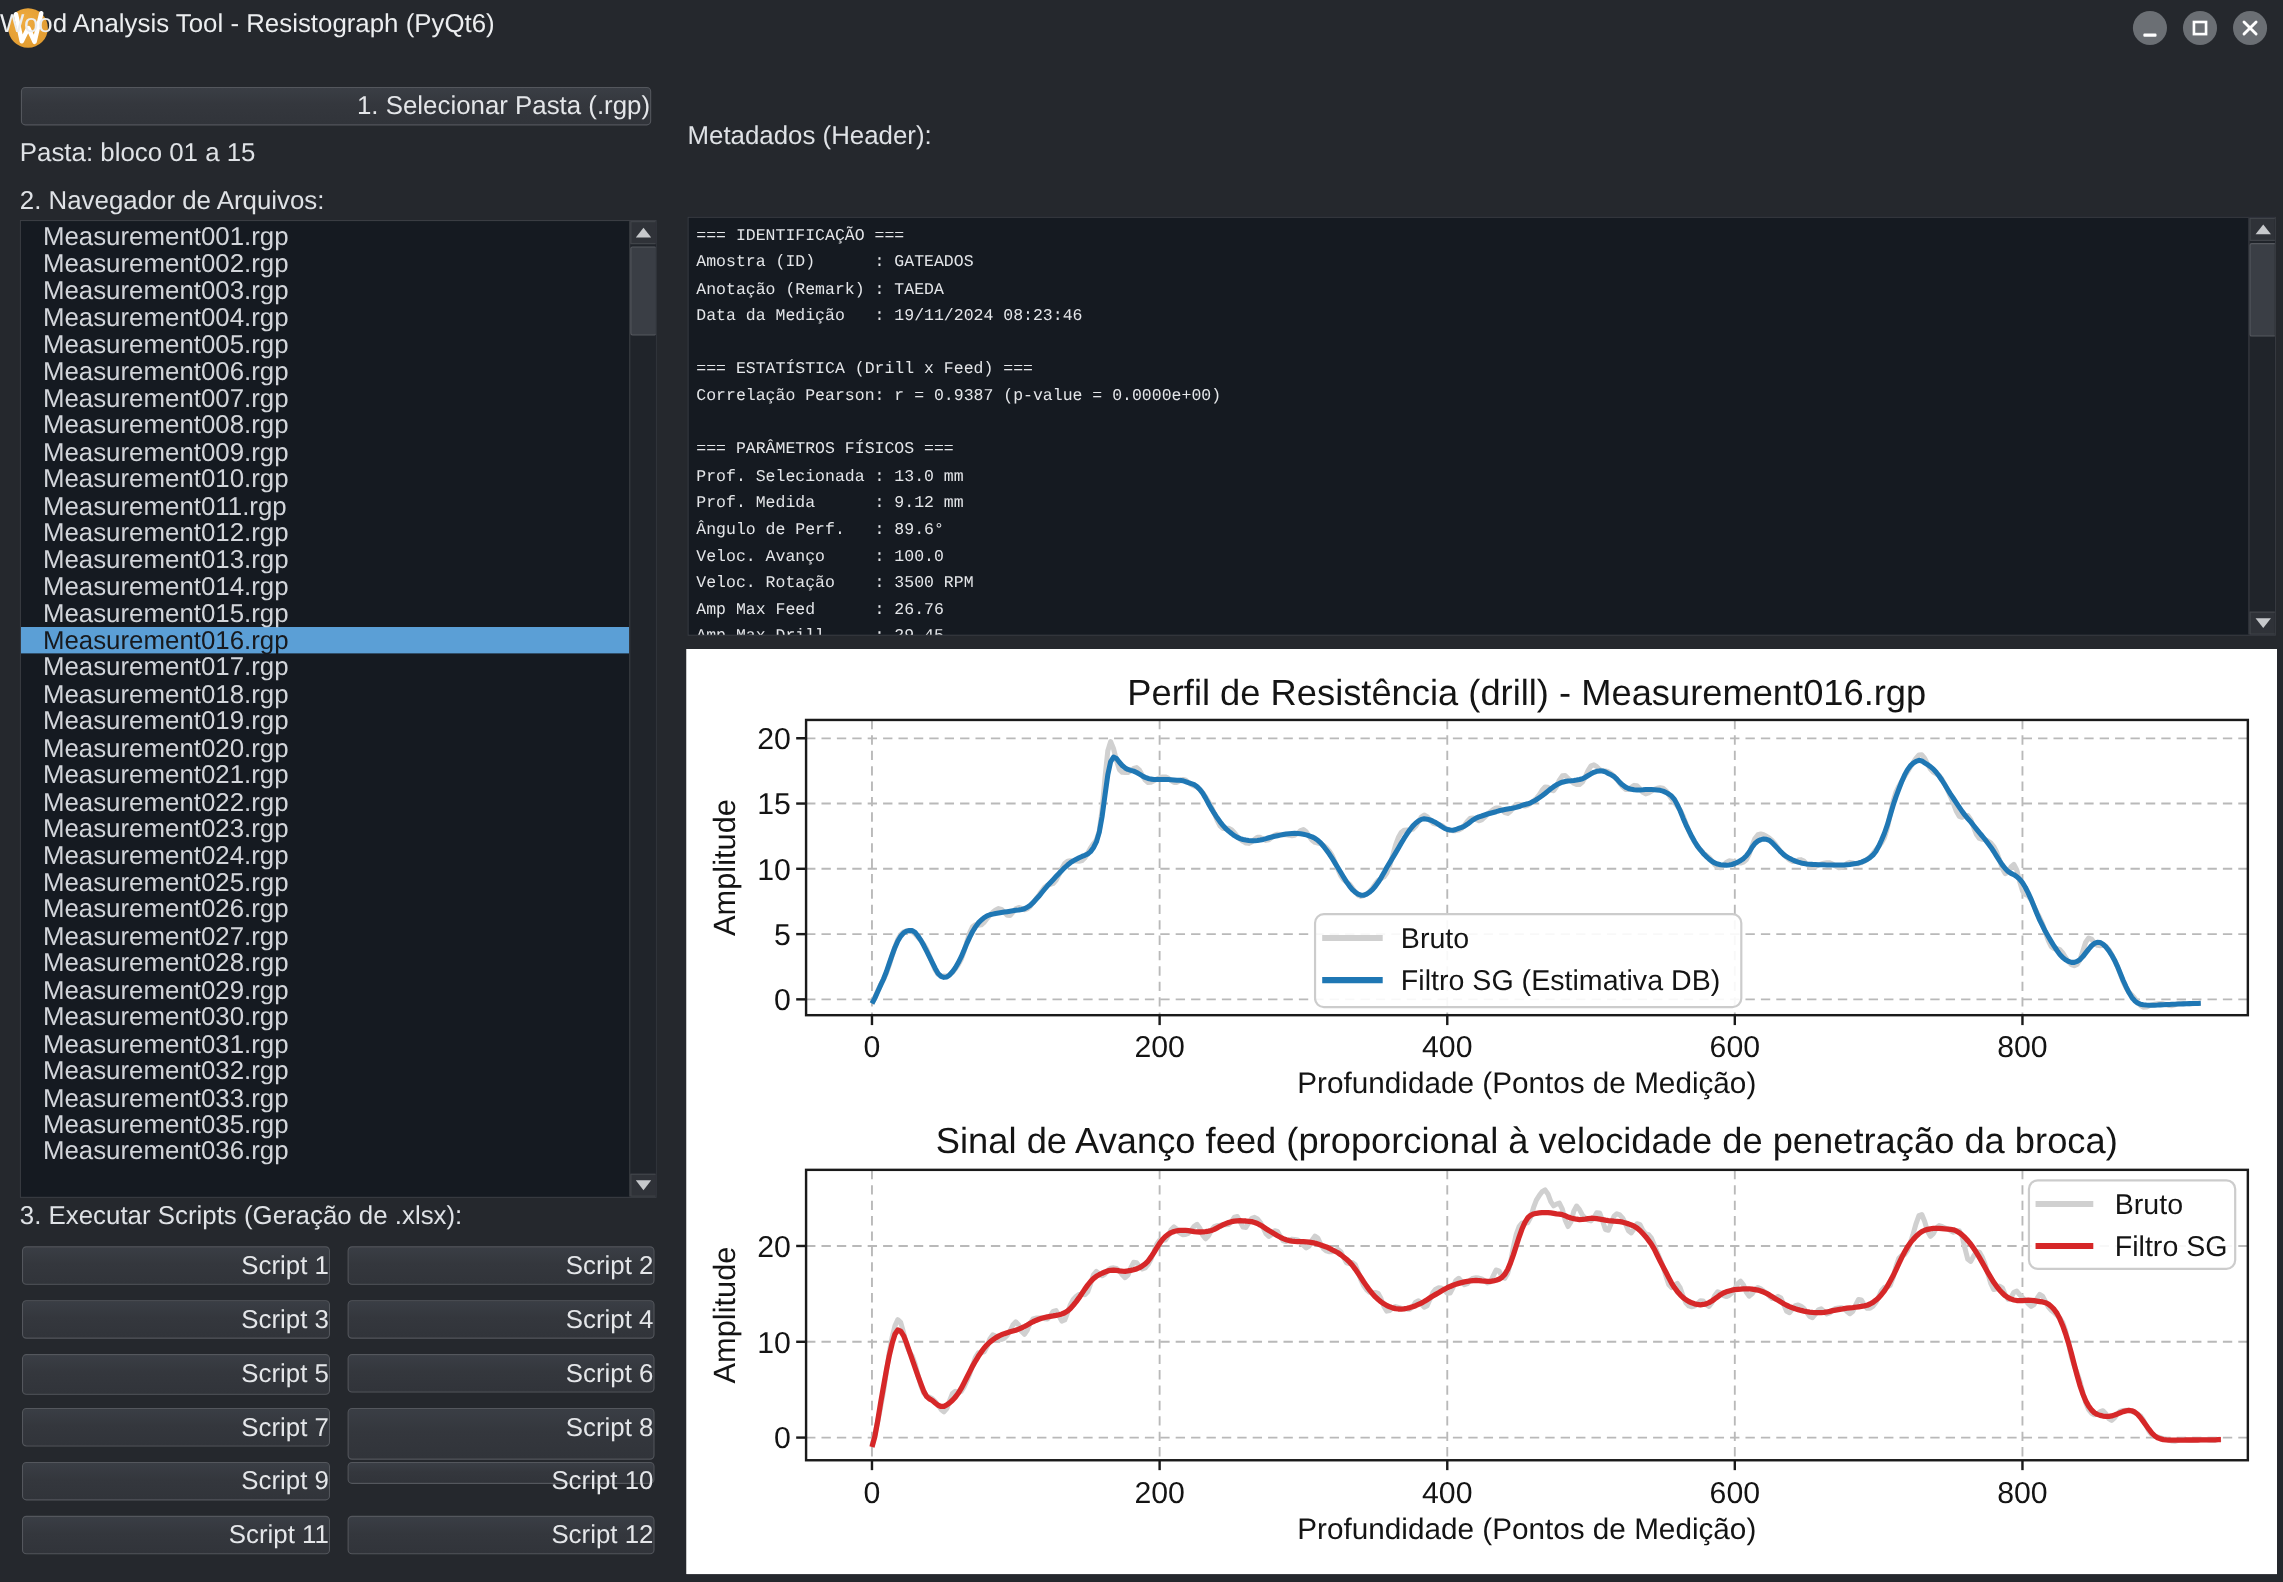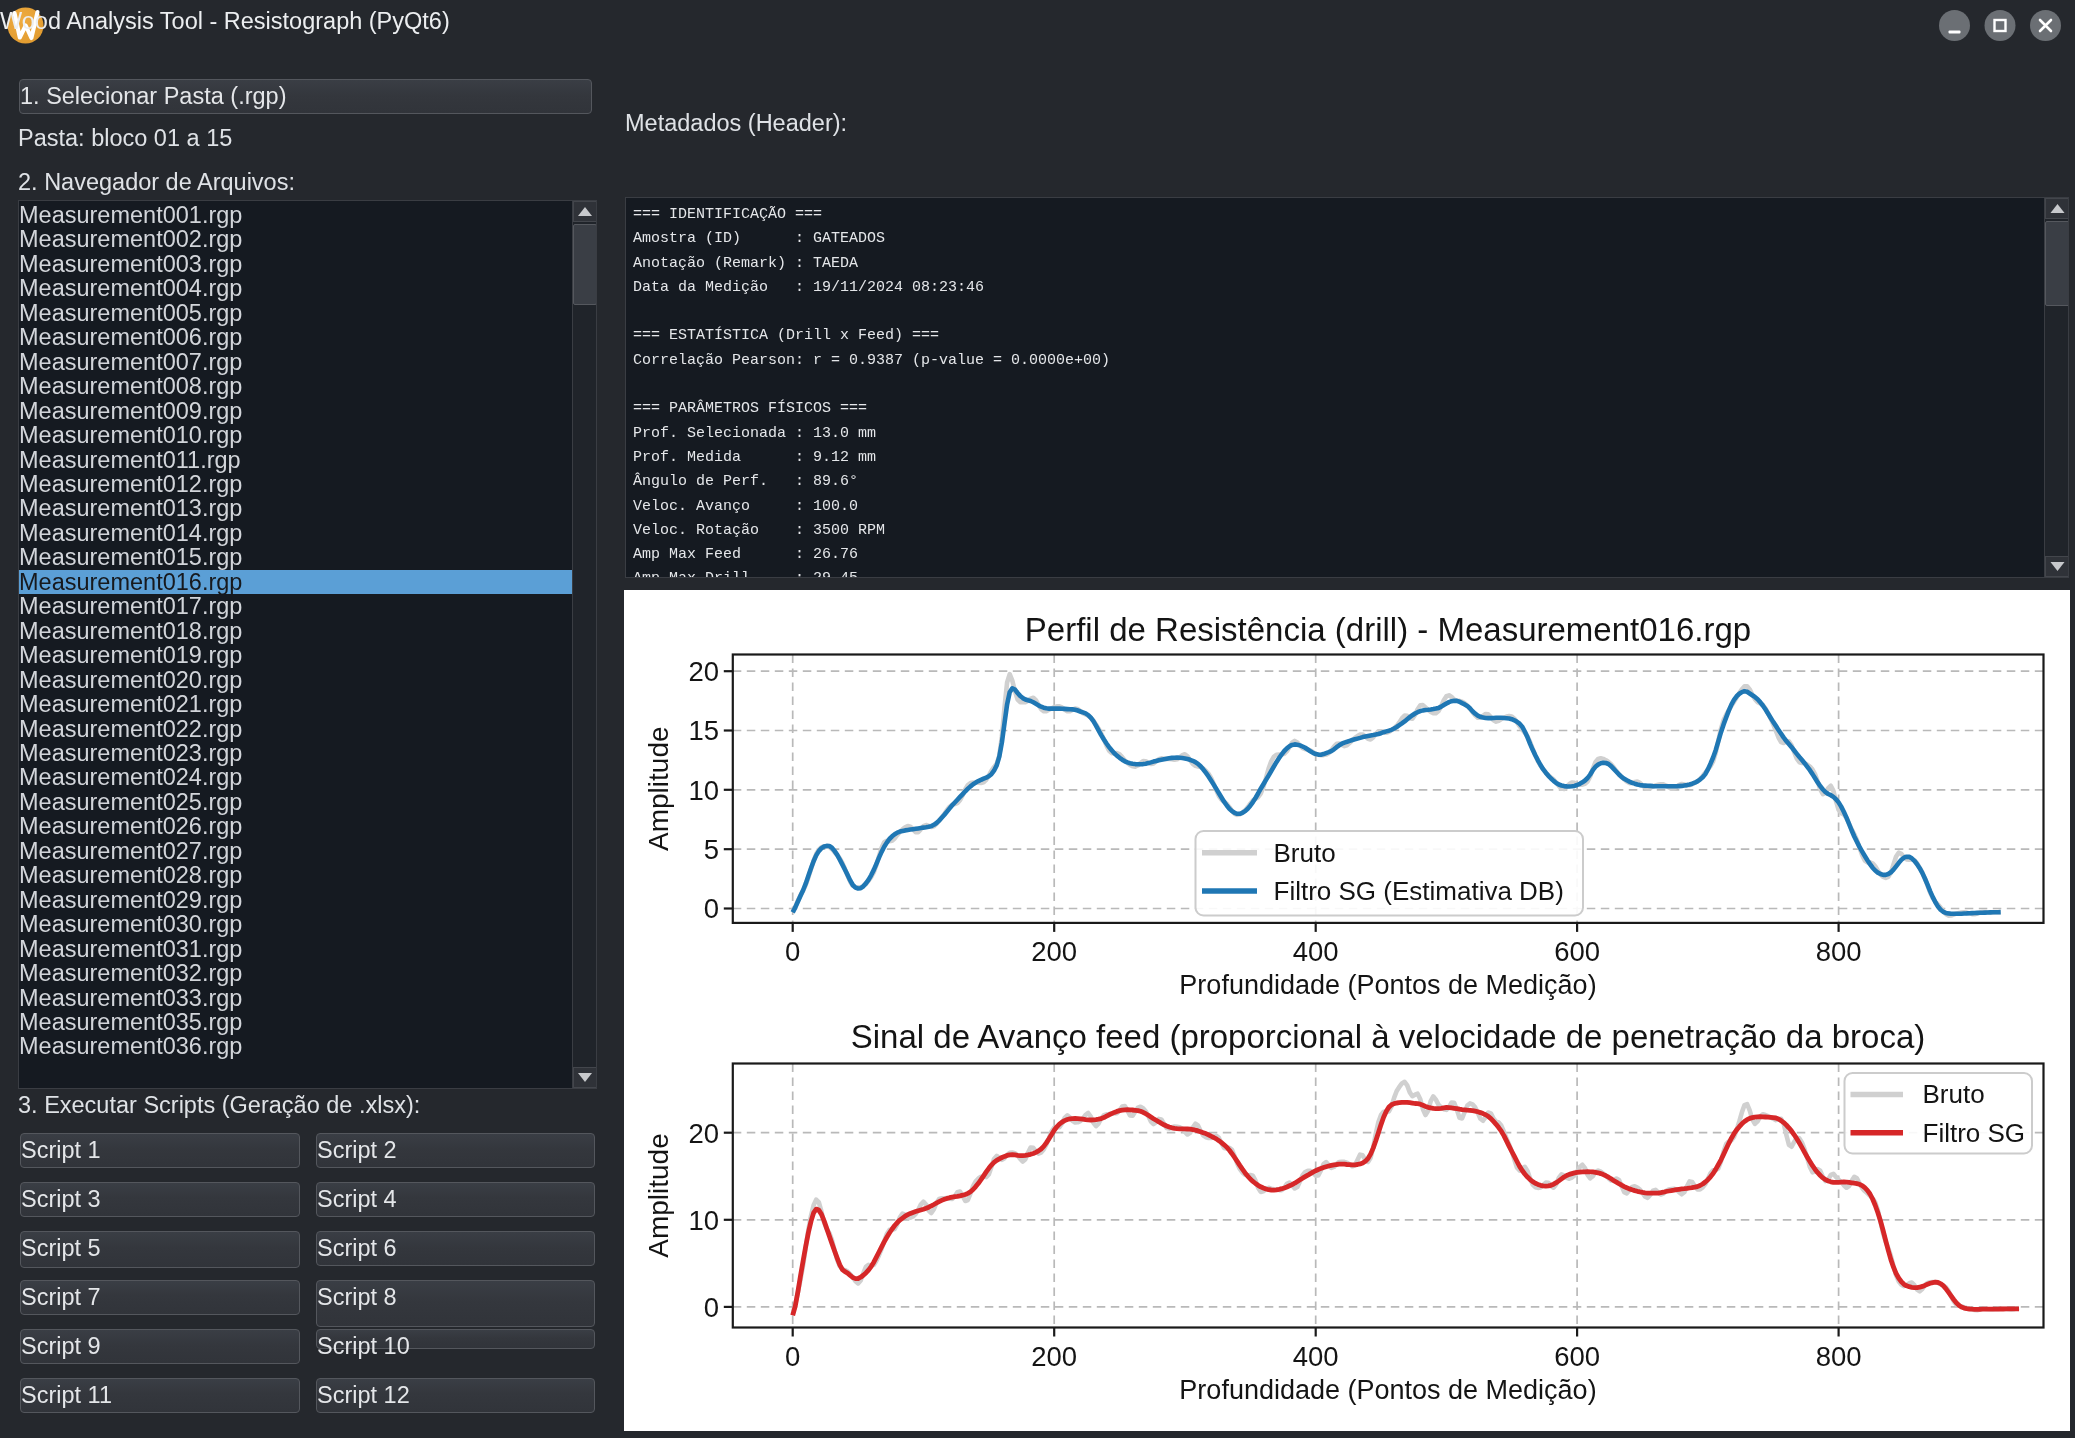--- a/index.html
+++ b/index.html
@@ -1,22 +1,22 @@
 <!DOCTYPE html>
 <html><head><meta charset="utf-8">
 <style>
 * { margin:0; padding:0; box-sizing:border-box; }
 html,body { width:2075px; height:1438px; background:#25282d; overflow:hidden;
   font-family:"Liberation Sans", sans-serif; }
 .abs { position:absolute; }
 .btn { position:absolute; background:linear-gradient(180deg,#3a3e45 0%,#34373d 45%,#31343a 100%);
   border:1px solid #54575d; border-radius:4px; color:#e4e6e9; font-size:23.5px;
-  text-align:left; }
+  text-align:right; }
 .lab { position:absolute; color:#dfe2e6; font-size:23.5px; white-space:nowrap; }
-.row { height:24.46px; line-height:24.46px; padding-left:0; color:#d2d5da; white-space:nowrap; }
+.row { height:24.46px; line-height:24.46px; padding-left:20px; color:#d2d5da; white-space:nowrap; }
 .row.sel { background:#5b9fd6; color:#17191d; }
 </style></head>
 <body>
 
 <svg class="abs" style="left:7px;top:7px" width="38" height="38" viewBox="0 0 38 38">
   <defs>
       <radialGradient id="lg" cx="0.4" cy="0.35" r="0.75">
     <stop offset="0" stop-color="#efac41"></stop>
         <stop offset="1" stop-color="#e09a2e"></stop>
   </radialGradient>

